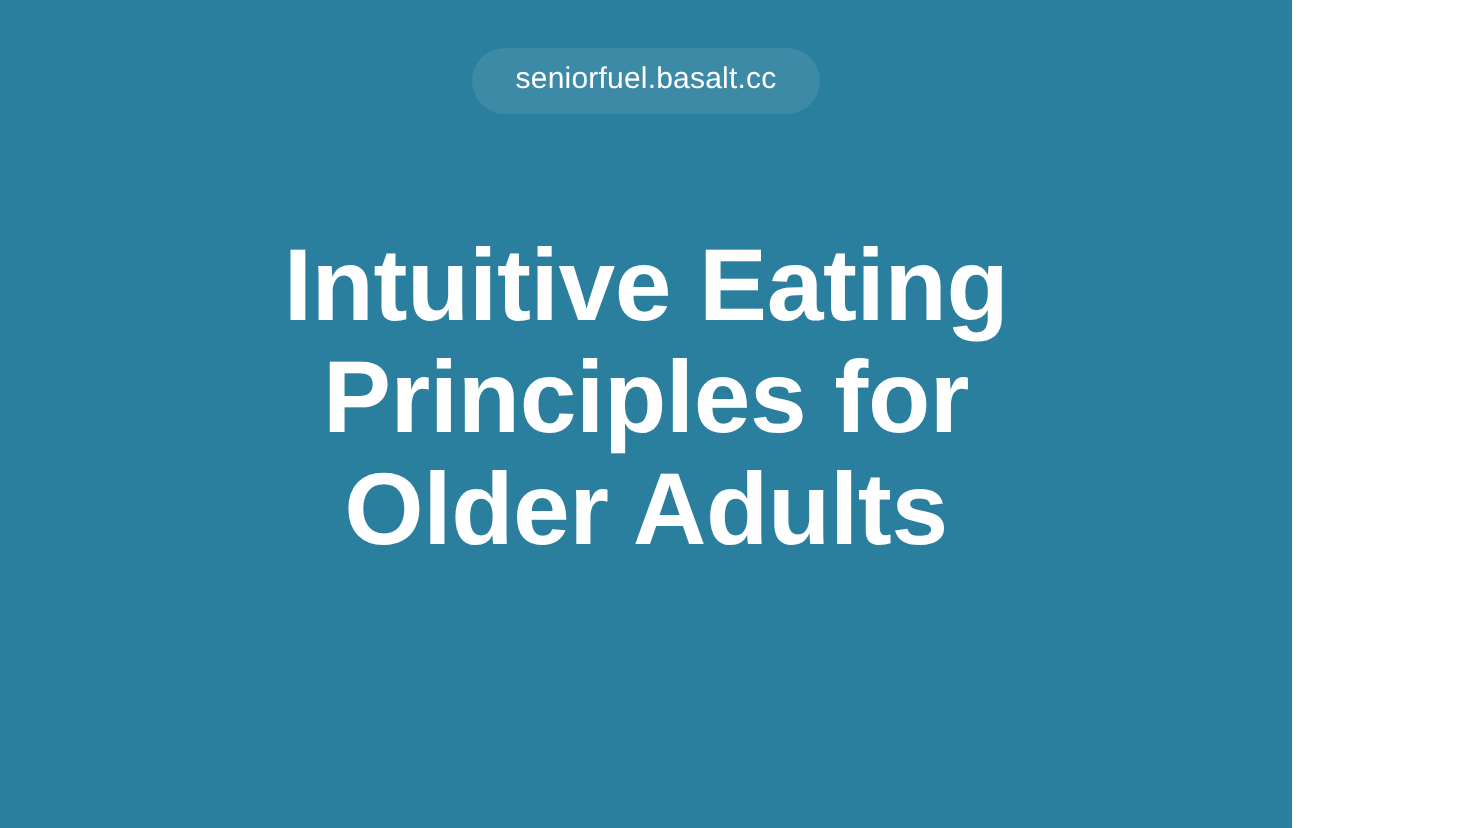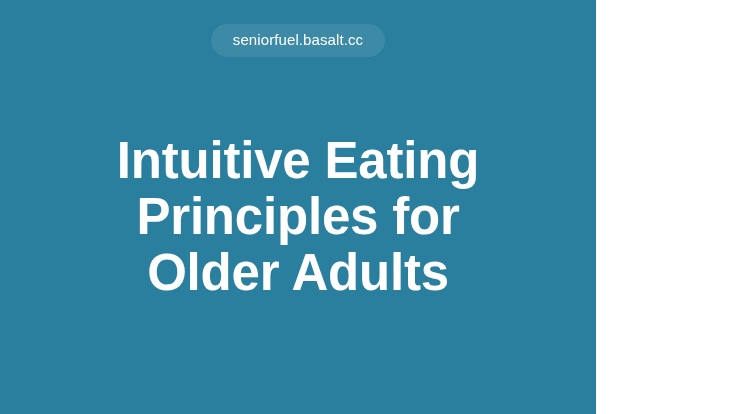--- a/index.html
+++ b/index.html
@@ -9,21 +9,21 @@
 
   body {
     width: 736px;
     height: 414px;
     overflow: hidden;
     font-family: "Liberation Sans", sans-serif;
   }
 
   #slide {
     position: relative;
-    width: 596px;
+    width: 646px;
     height: 414px;
     background: #2a7f9e;
     box-sizing: border-box;
     display: flex;
     flex-direction: column;
     align-items: center;
   }
 
   
   #brand-pill-wrap {
@@ -47,21 +47,21 @@
     font-family: "Liberation Sans", sans-serif;
   }
 
   
   #headline-wrap {
     width: 100%;
     flex: 1;
     display: flex;
     align-items: flex-start;
     justify-content: center;
-    margin-top: 76px;
+    margin-top: 58px;
   }
 
   #headline {
     margin: 0;
     width: 440px;
     text-align: center;
     color: #ffffff;
     font-size: 51px;
     line-height: 56px;
     font-weight: 700;

